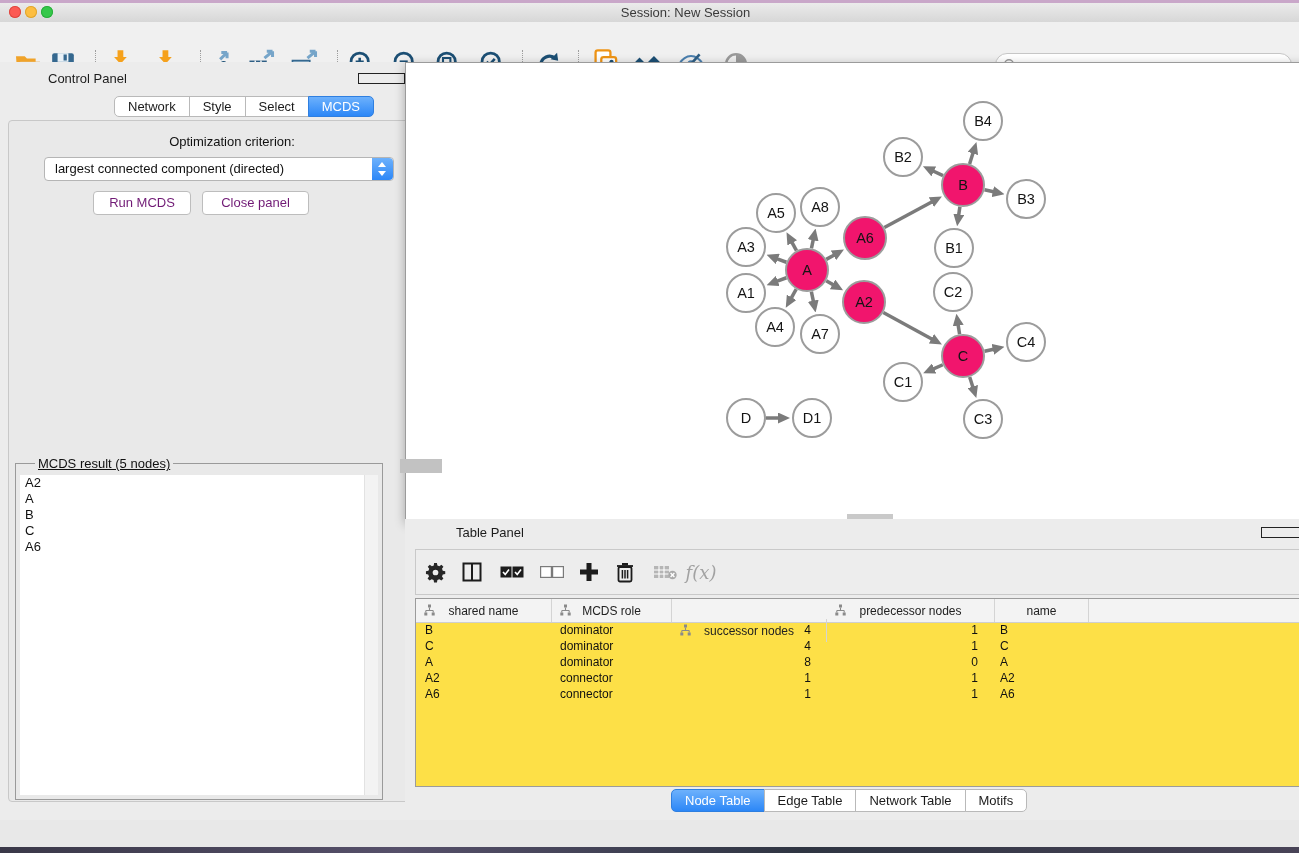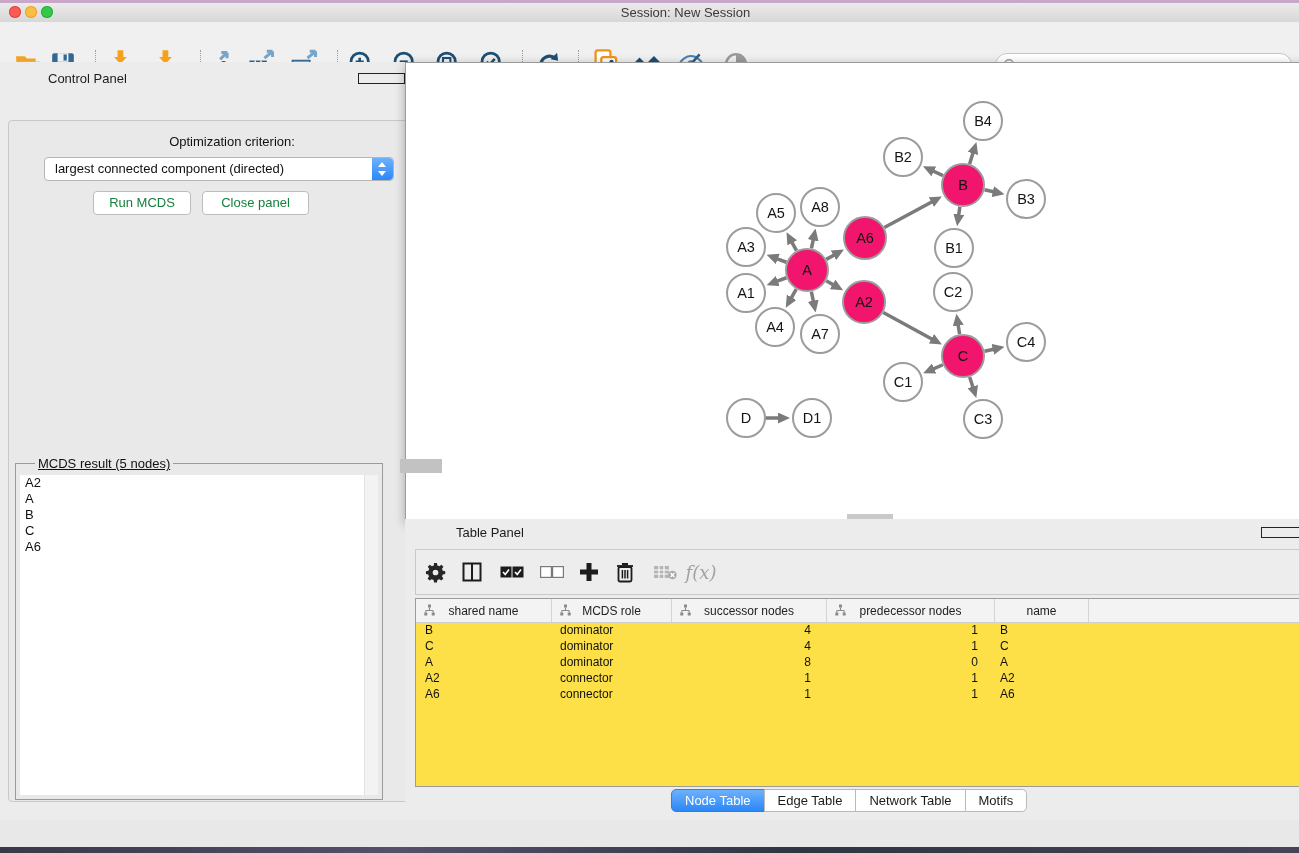--- a/index.html
+++ b/index.html
@@ -42,21 +42,21 @@
   #opt-label{left:0;top:13px;width:374px;text-align:center;font-size:13px;color:#111;}
   #criterion-select{left:35px;top:36px;width:312px;height:22px;background:#fff;border:1px solid #b5b5b5;border-radius:4px;}
   #criterion-text{position:absolute;left:10px;top:0;line-height:22px;font-size:13px;color:#111;white-space:nowrap;}
   #criterion-stepper{position:absolute;right:0;top:0;width:21px;height:22px;border-radius:0 4px 4px 0;
                      background:linear-gradient(#6db1fc,#2c87f7);}
   .chev-up{position:absolute;left:6px;top:4px;width:0;height:0;border-left:4.5px solid transparent;
            border-right:4.5px solid transparent;border-bottom:5px solid #fff;}
   .chev-dn{position:absolute;left:6px;bottom:4px;width:0;height:0;border-left:4.5px solid transparent;
            border-right:4.5px solid transparent;border-top:5px solid #fff;}
   .cp-btn{position:absolute;top:70px;height:22px;background:#fff;border:1px solid #bdbdbd;border-radius:4px;
-          font-size:13px;color:#15803d;text-align:center;line-height:22px;}
+          font-size:13px;color:#701a75;text-align:center;line-height:22px;}
   #mcds-fieldset{position:absolute;left:6px;top:335px;width:366px;height:342px;border:1px solid #9a9a9a;
                  margin:0;padding:0;background:transparent;}
   #mcds-fieldset legend{font-size:13px;color:#111;margin-left:19px;padding:0 3px;text-decoration:underline;}
   #mcds-list{position:absolute;left:4px;top:4px;right:4px;bottom:4px;background:#fff;overflow:hidden;}
   #mcds-scroll{position:absolute;right:0;top:0;width:13px;bottom:0;background:#f3f3f3;border-left:1px solid #e2e2e2;}
   .mcds-item{font-size:13px;color:#111;line-height:16px;padding-left:5px;}
 
   
   #net-window{left:405px;top:62px;width:893px;height:457px;background:#fff;border:1px solid #9b9b9b;
               box-shadow:0 3px 10px rgba(0,0,0,.3);}
@@ -248,20 +248,21 @@
       </svg>
       <input id="search-input" placeholder="" style="">
     </span>
   </div>
 
   <div id="control-panel" class="abs">
     <div class="abs panel-title" style="left:12px;top:9px">Control Panel</div>
     <span class="abs float-box" style="left:358px;top:11px"></span>
     <span class="abs close-x" style="left:376px;top:11px">✖</span>
 
+    <div class="abs" id="cp-tabs" style="left:78px;top:34px;white-space:nowrap"><span class="seg">Network</span><span class="seg">Style</span><span class="seg">Select</span><span class="seg sel">MCDS</span></div>
 
     <div id="cp-pane" class="abs">
       <div id="criterion-select" class="abs">
         <span id="criterion-text">largest connected component (directed)</span>
         <span id="criterion-stepper">
           <span class="chev-up"></span>
             <span class="chev-dn"></span>
         </span>
       </div>
 
@@ -441,21 +442,21 @@
           </div>
           <div class="th" style="width: 119px;">
             <svg width="13" height="13" viewBox="0 0 13 13">
               <rect x="5" y="0.5" width="3" height="3" fill="#8a8a8a"></rect>
               <path d="M6.5 3.5v3M2.8 6.5h7.4M2.8 6.5v2M10.2 6.5v2" stroke="#8a8a8a" stroke-width="1.1" fill="none"></path>
               <rect x="1.3" y="8.5" width="3" height="3" fill="#8a8a8a"></rect>
               <rect x="8.7" y="8.5" width="3" height="3" fill="#8a8a8a"></rect>
             </svg>
             <span>MCDS role</span>
           </div>
-          <div class="th" style="width: 154px;">
+          <div class="th" style="width: 154px; margin-top: 20px;">
             <svg width="13" height="13" viewBox="0 0 13 13">
               <rect x="5" y="0.5" width="3" height="3" fill="#8a8a8a"></rect>
               <path d="M6.5 3.5v3M2.8 6.5h7.4M2.8 6.5v2M10.2 6.5v2" stroke="#8a8a8a" stroke-width="1.1" fill="none"></path>
               <rect x="1.3" y="8.5" width="3" height="3" fill="#8a8a8a"></rect>
               <rect x="8.7" y="8.5" width="3" height="3" fill="#8a8a8a"></rect>
             </svg>
             <span>successor nodes</span>
           </div>
           <div class="th" style="width: 167px;">
             <svg width="13" height="13" viewBox="0 0 13 13">

